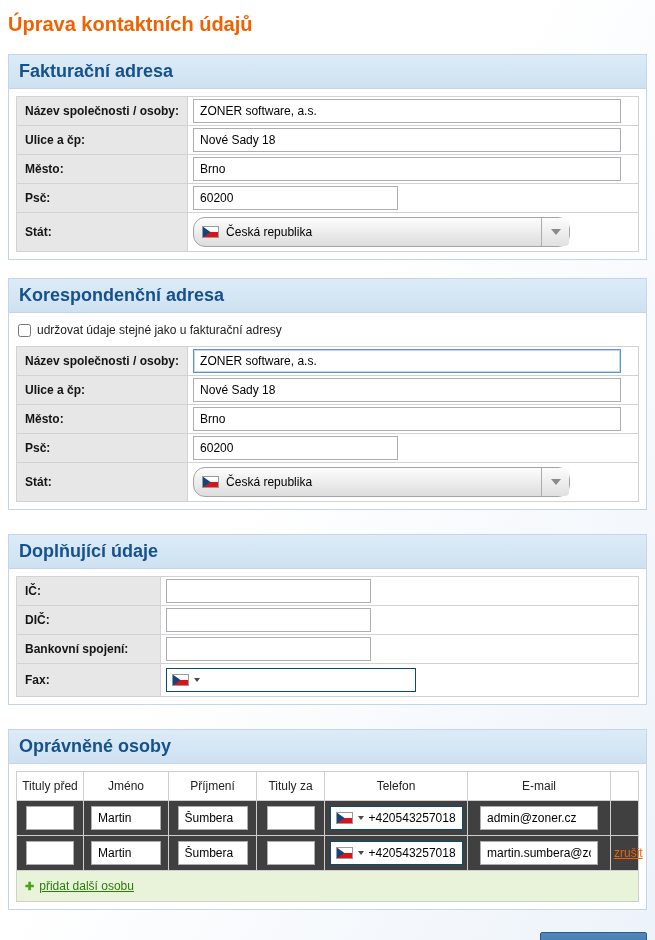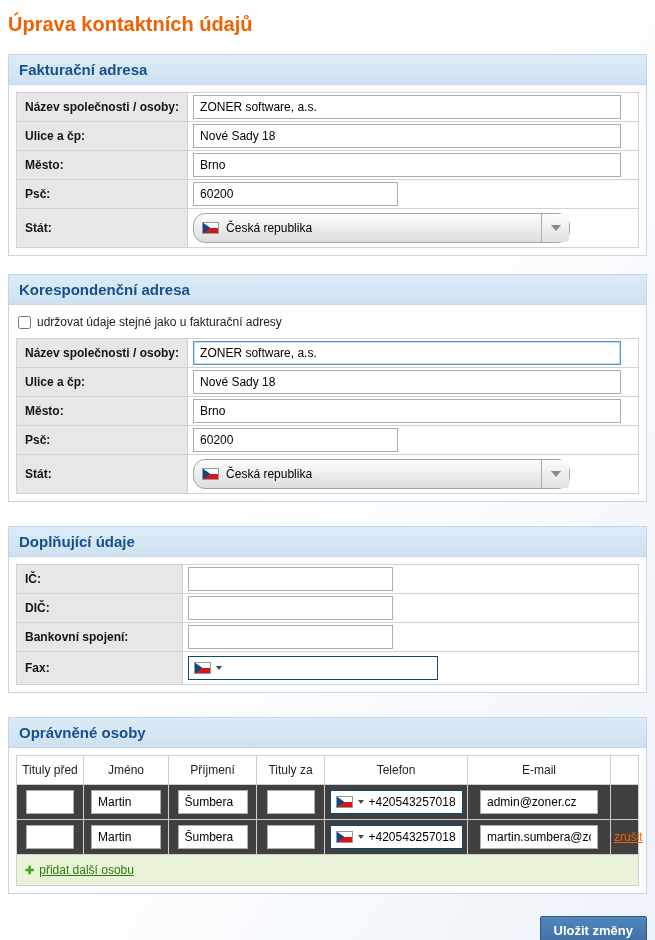--- a/index.html
+++ b/index.html
@@ -24,32 +24,32 @@
     border: 1px solid #c3d6e9;
     background: #fff;
   }
   .panel-1 { margin-top: 18px; }
   .panel-2 { margin-top: 18px; }
   .panel-3 { margin-top: 24px; }
   .panel-4 { margin-top: 24px; }
   .panel-header {
     background: linear-gradient(#dcebf7, #cfe1f1);
     color: #15518c;
-    font-size: 15px;
+    font-size: 18px;
     font-weight: bold;
     padding: 6px 10px;
     border-bottom: 1px solid #c3d6e9;
   }
   .panel-body { padding: 7px; }
 
   table.form-table { width: 100%; border-collapse: collapse; }
   table.form-table td { border: 1px solid #d2d2d2; vertical-align: middle; }
   td.lbl {
     background: #e7e7e7;
-    width: 166px;
+    width: 144px;
     padding: 6px 8px;
     font-weight: bold;
     color: #141414;
     white-space: nowrap;
   }
   td.val { padding: 2px 5px; background: #fff; }
   td.val.tall { padding: 4px 5px; }
 
   input.txt {
     border: 1px solid #abadb3;

